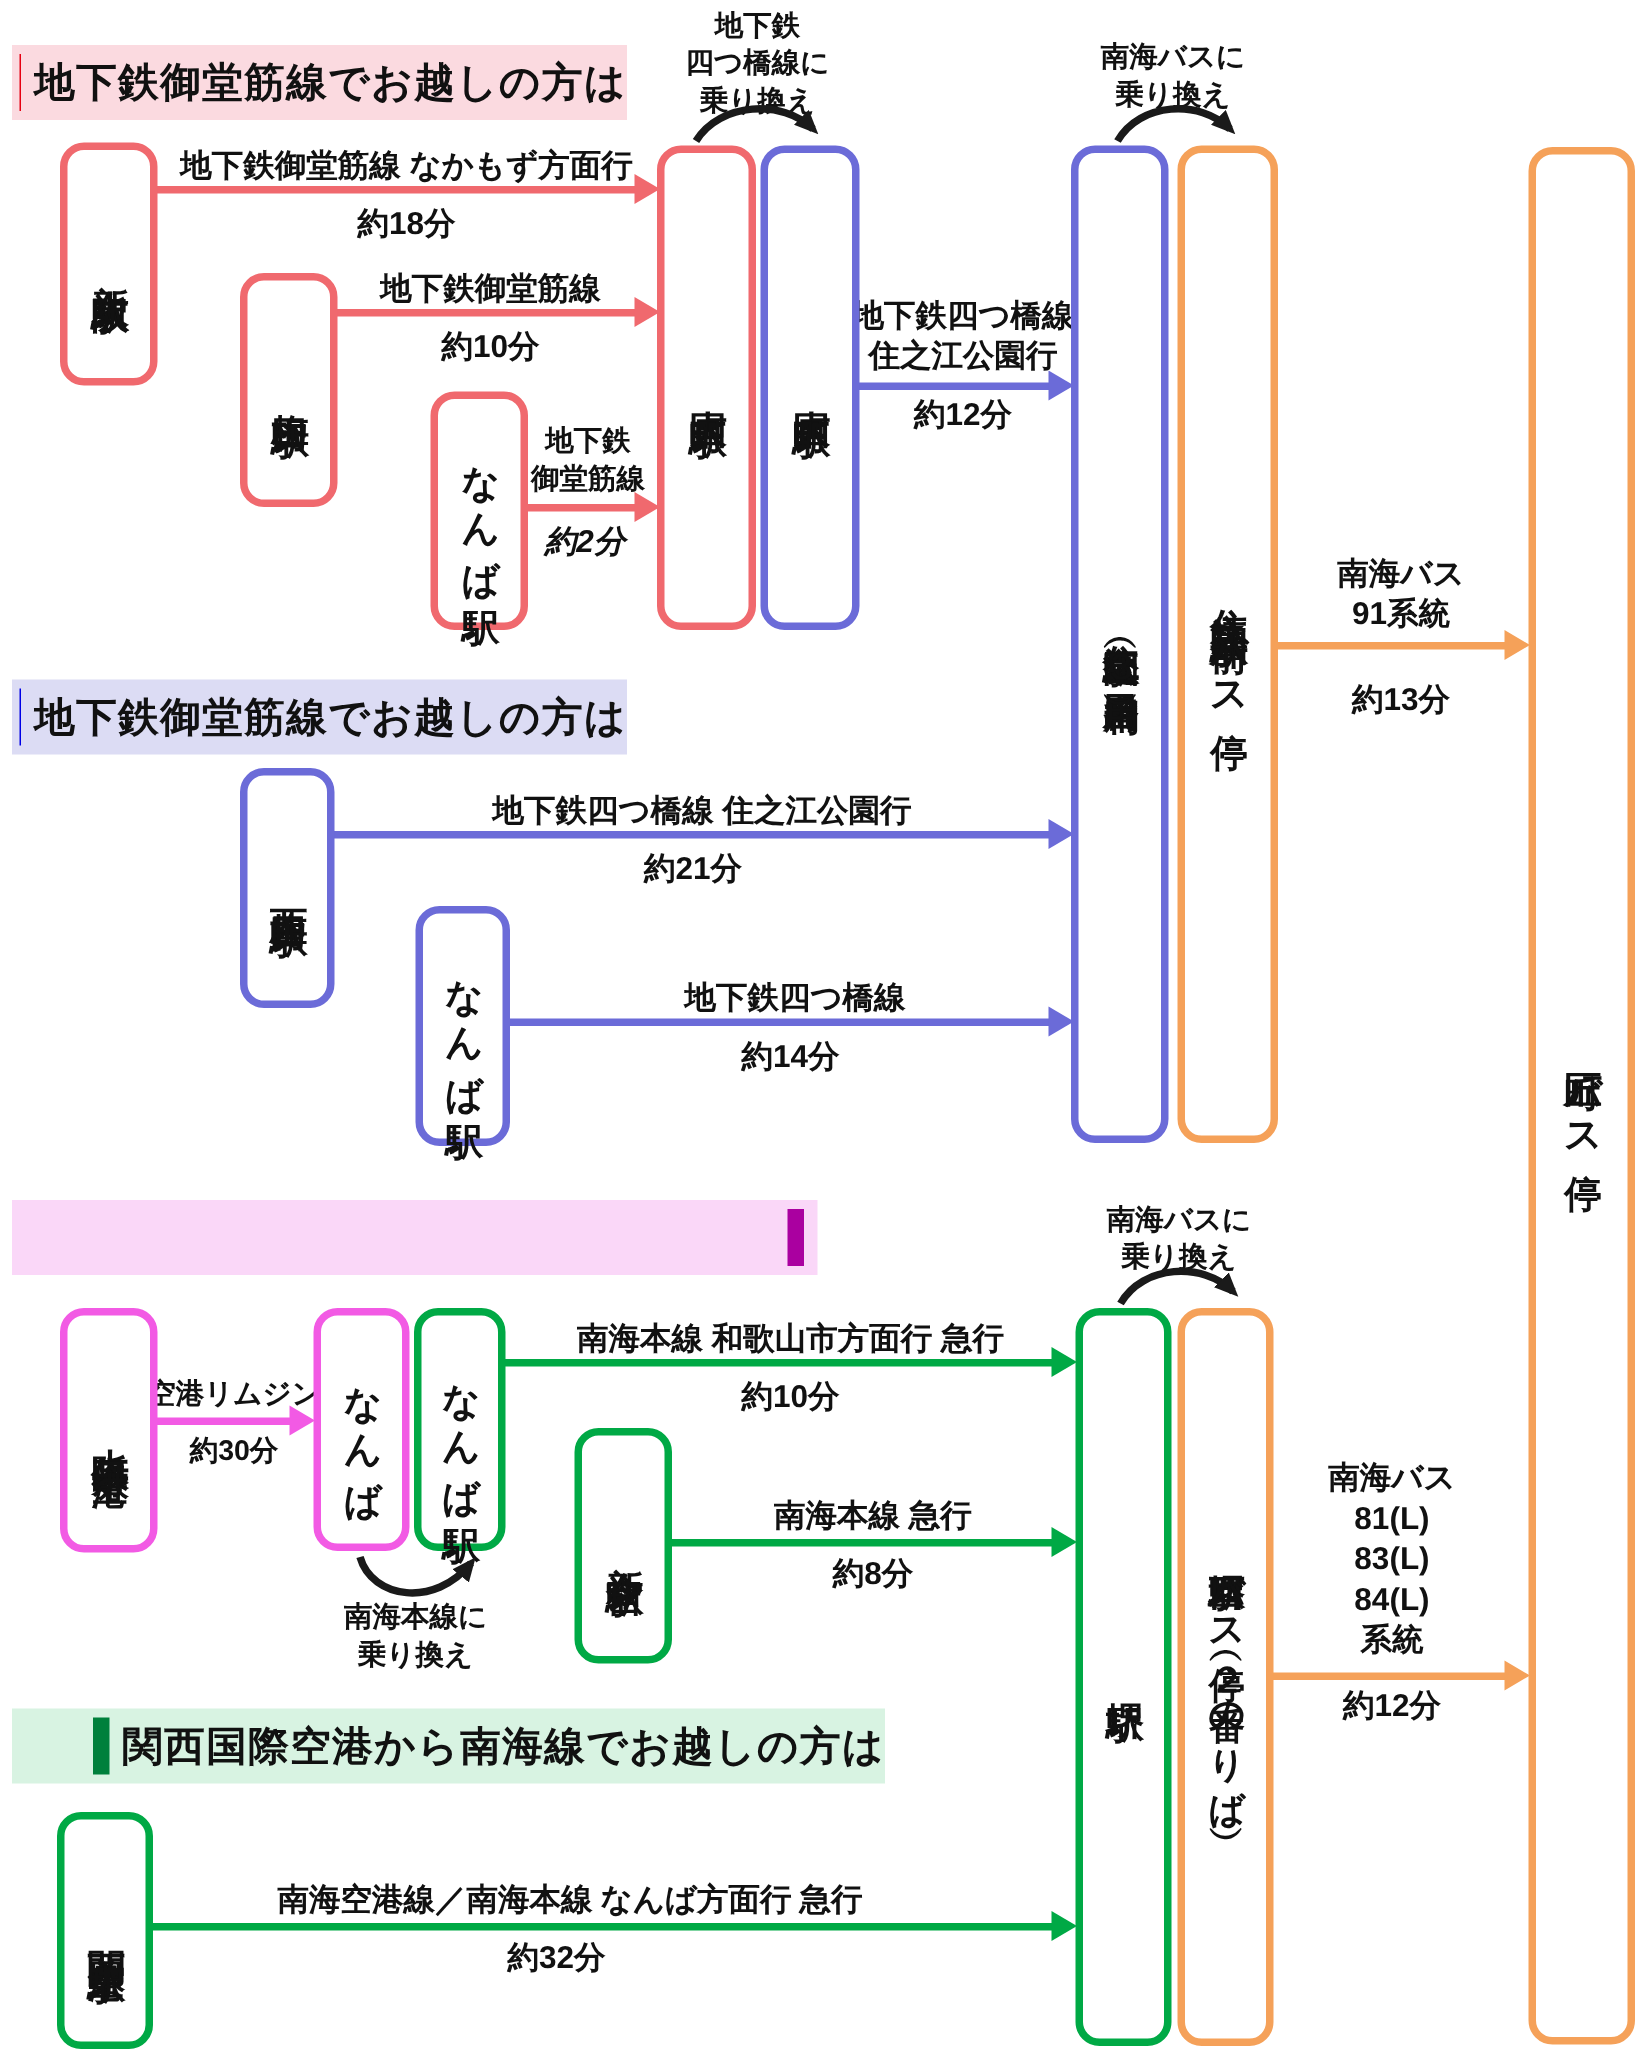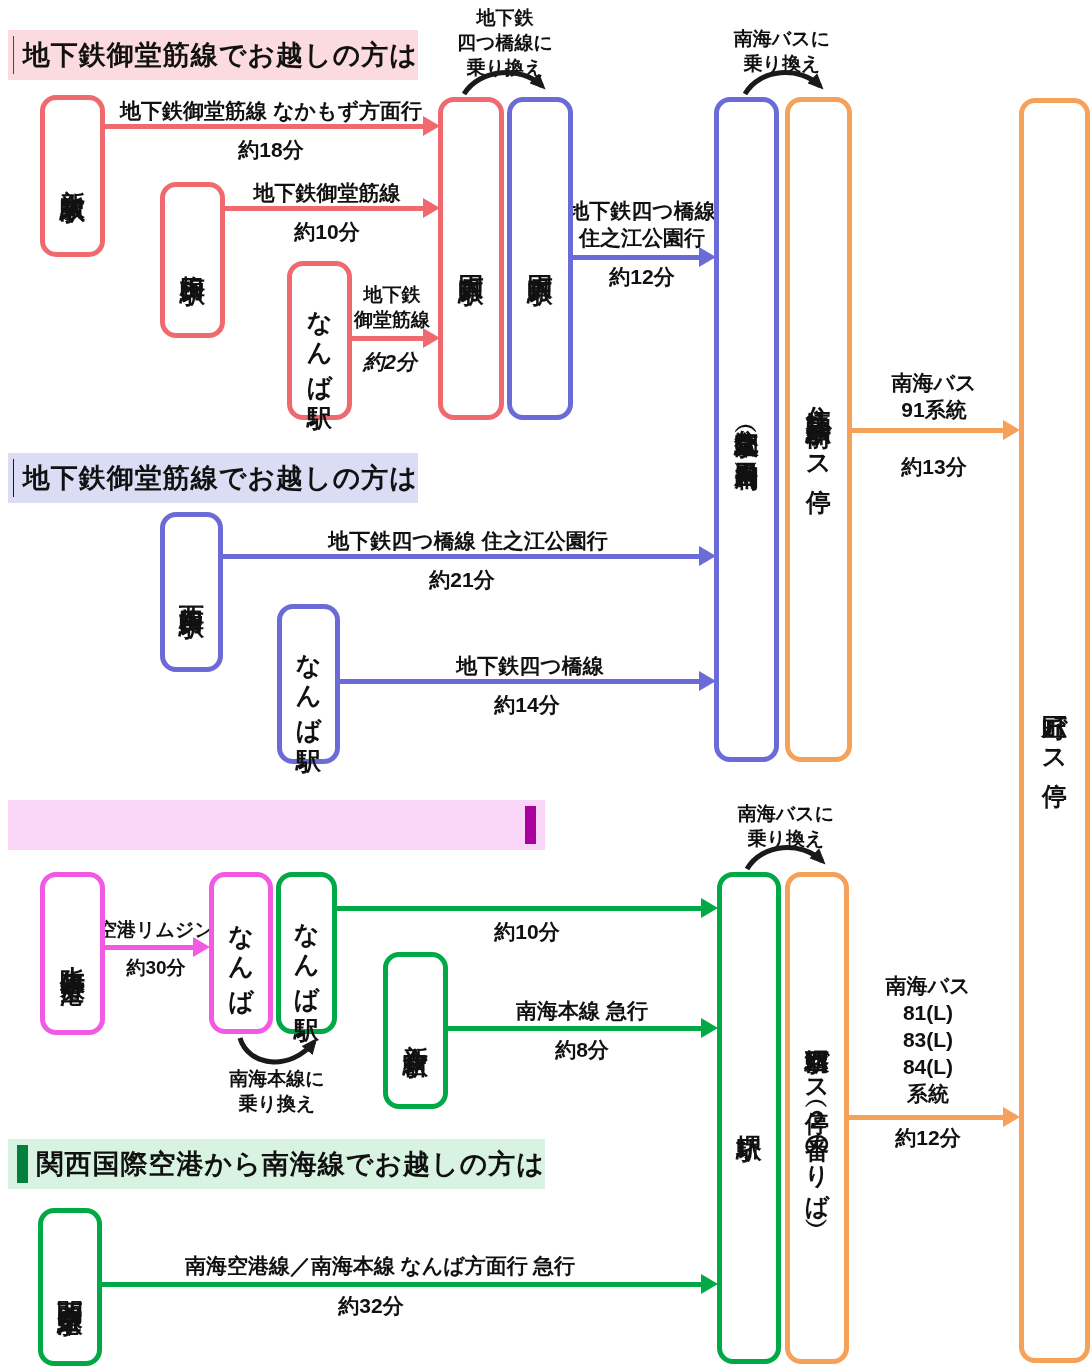--- a/index.html
+++ b/index.html
@@ -47,21 +47,21 @@
     <div class="bar" style="background:#E60012;"></div>
     <div class="ttl">地下鉄御堂筋線でお越しの方は</div>
   </div>
   <div class="sect" style="left:8px;top:453px;width:410px;background:#DCDCF4;">
     <div class="bar" style="background:#0000E6;"></div>
     <div class="ttl">地下鉄御堂筋線でお越しの方は</div>
   </div>
   <div class="sect" style="left:8px;top:800px;width:537px;background:#FAD7F8;">
     <div class="bar" style="background:#AA00A0;"></div>
   </div>
-  <div class="sect" style="left:8px;top:1139px;width:537px;background:#D8F3E2;">
+  <div class="sect" style="left:8px;top:1139px;width:582px;background:#D8F3E2;">
     <div class="bar" style="background:#00803C;"></div>
     <div class="ttl">関西国際空港から南海線でお越しの方は</div>
   </div>
 
   <div class="hline bg-red" style="left:104px;top:124px;width:320px;"></div>
   <div class="ahead tri-red" style="left:423px;top:116px;"></div>
 
   <div class="hline bg-red" style="left:223px;top:206px;width:201px;"></div>
   <div class="ahead tri-red" style="left:423px;top:198px;"></div>
 
@@ -121,20 +121,21 @@
 
   <div class="lbl" style="left:468px;top:527px;">地下鉄四つ橋線 住之江公園行</div>
   <div class="lbl" style="left:462px;top:566px;">約21分</div>
 
   <div class="lbl" style="left:530px;top:652px;">地下鉄四つ橋線</div>
   <div class="lbl" style="left:527px;top:691px;">約14分</div>
 
   <div class="lbl small" style="left:156px;top:917px;">空港リムジン</div>
   <div class="lbl small" style="left:156px;top:955px;">約30分</div>
 
+  <div class="lbl" style="left:527px;top:879px;">南海本線 和歌山市方面行 急行</div>
   <div class="lbl" style="left:527px;top:918px;">約10分</div>
 
   <div class="lbl" style="left:582px;top:997px;">南海本線 急行</div>
   <div class="lbl" style="left:582px;top:1036px;">約8分</div>
 
   <div class="lbl" style="left:928px;top:972px;">
     <div>南海バス</div>
     <div>81(L)</div>
     <div>83(L)</div>
     <div>84(L)</div>

